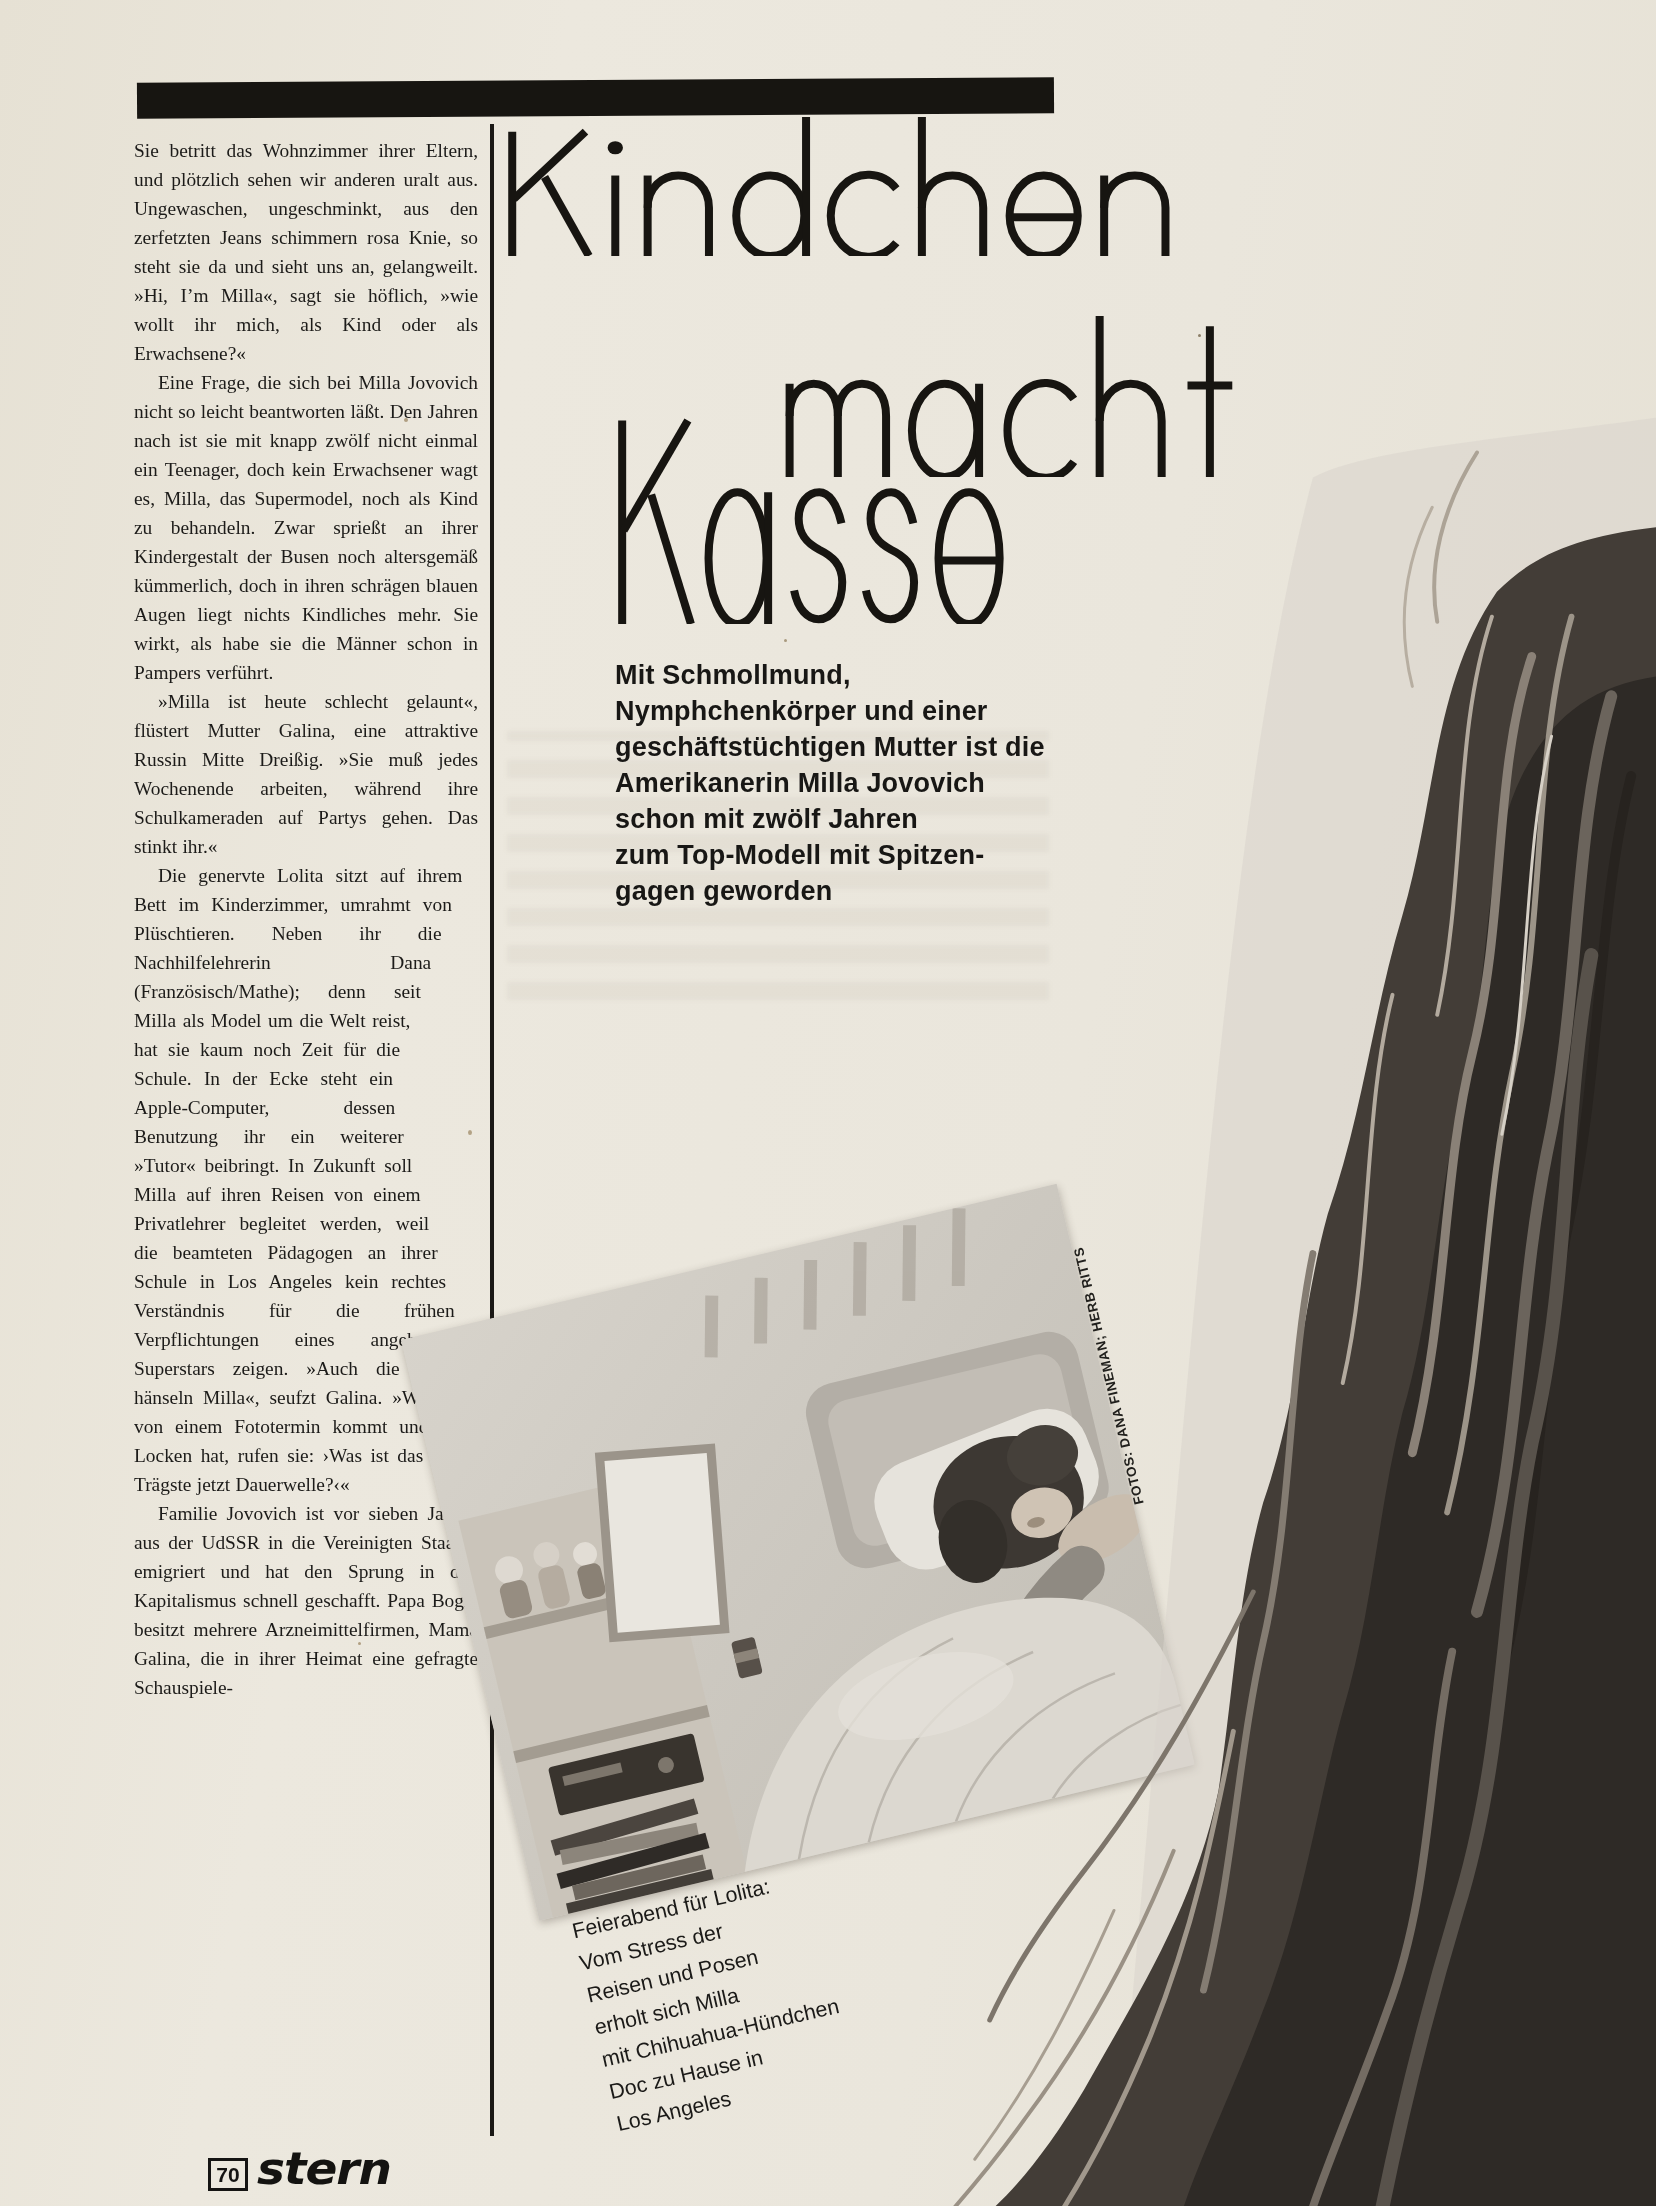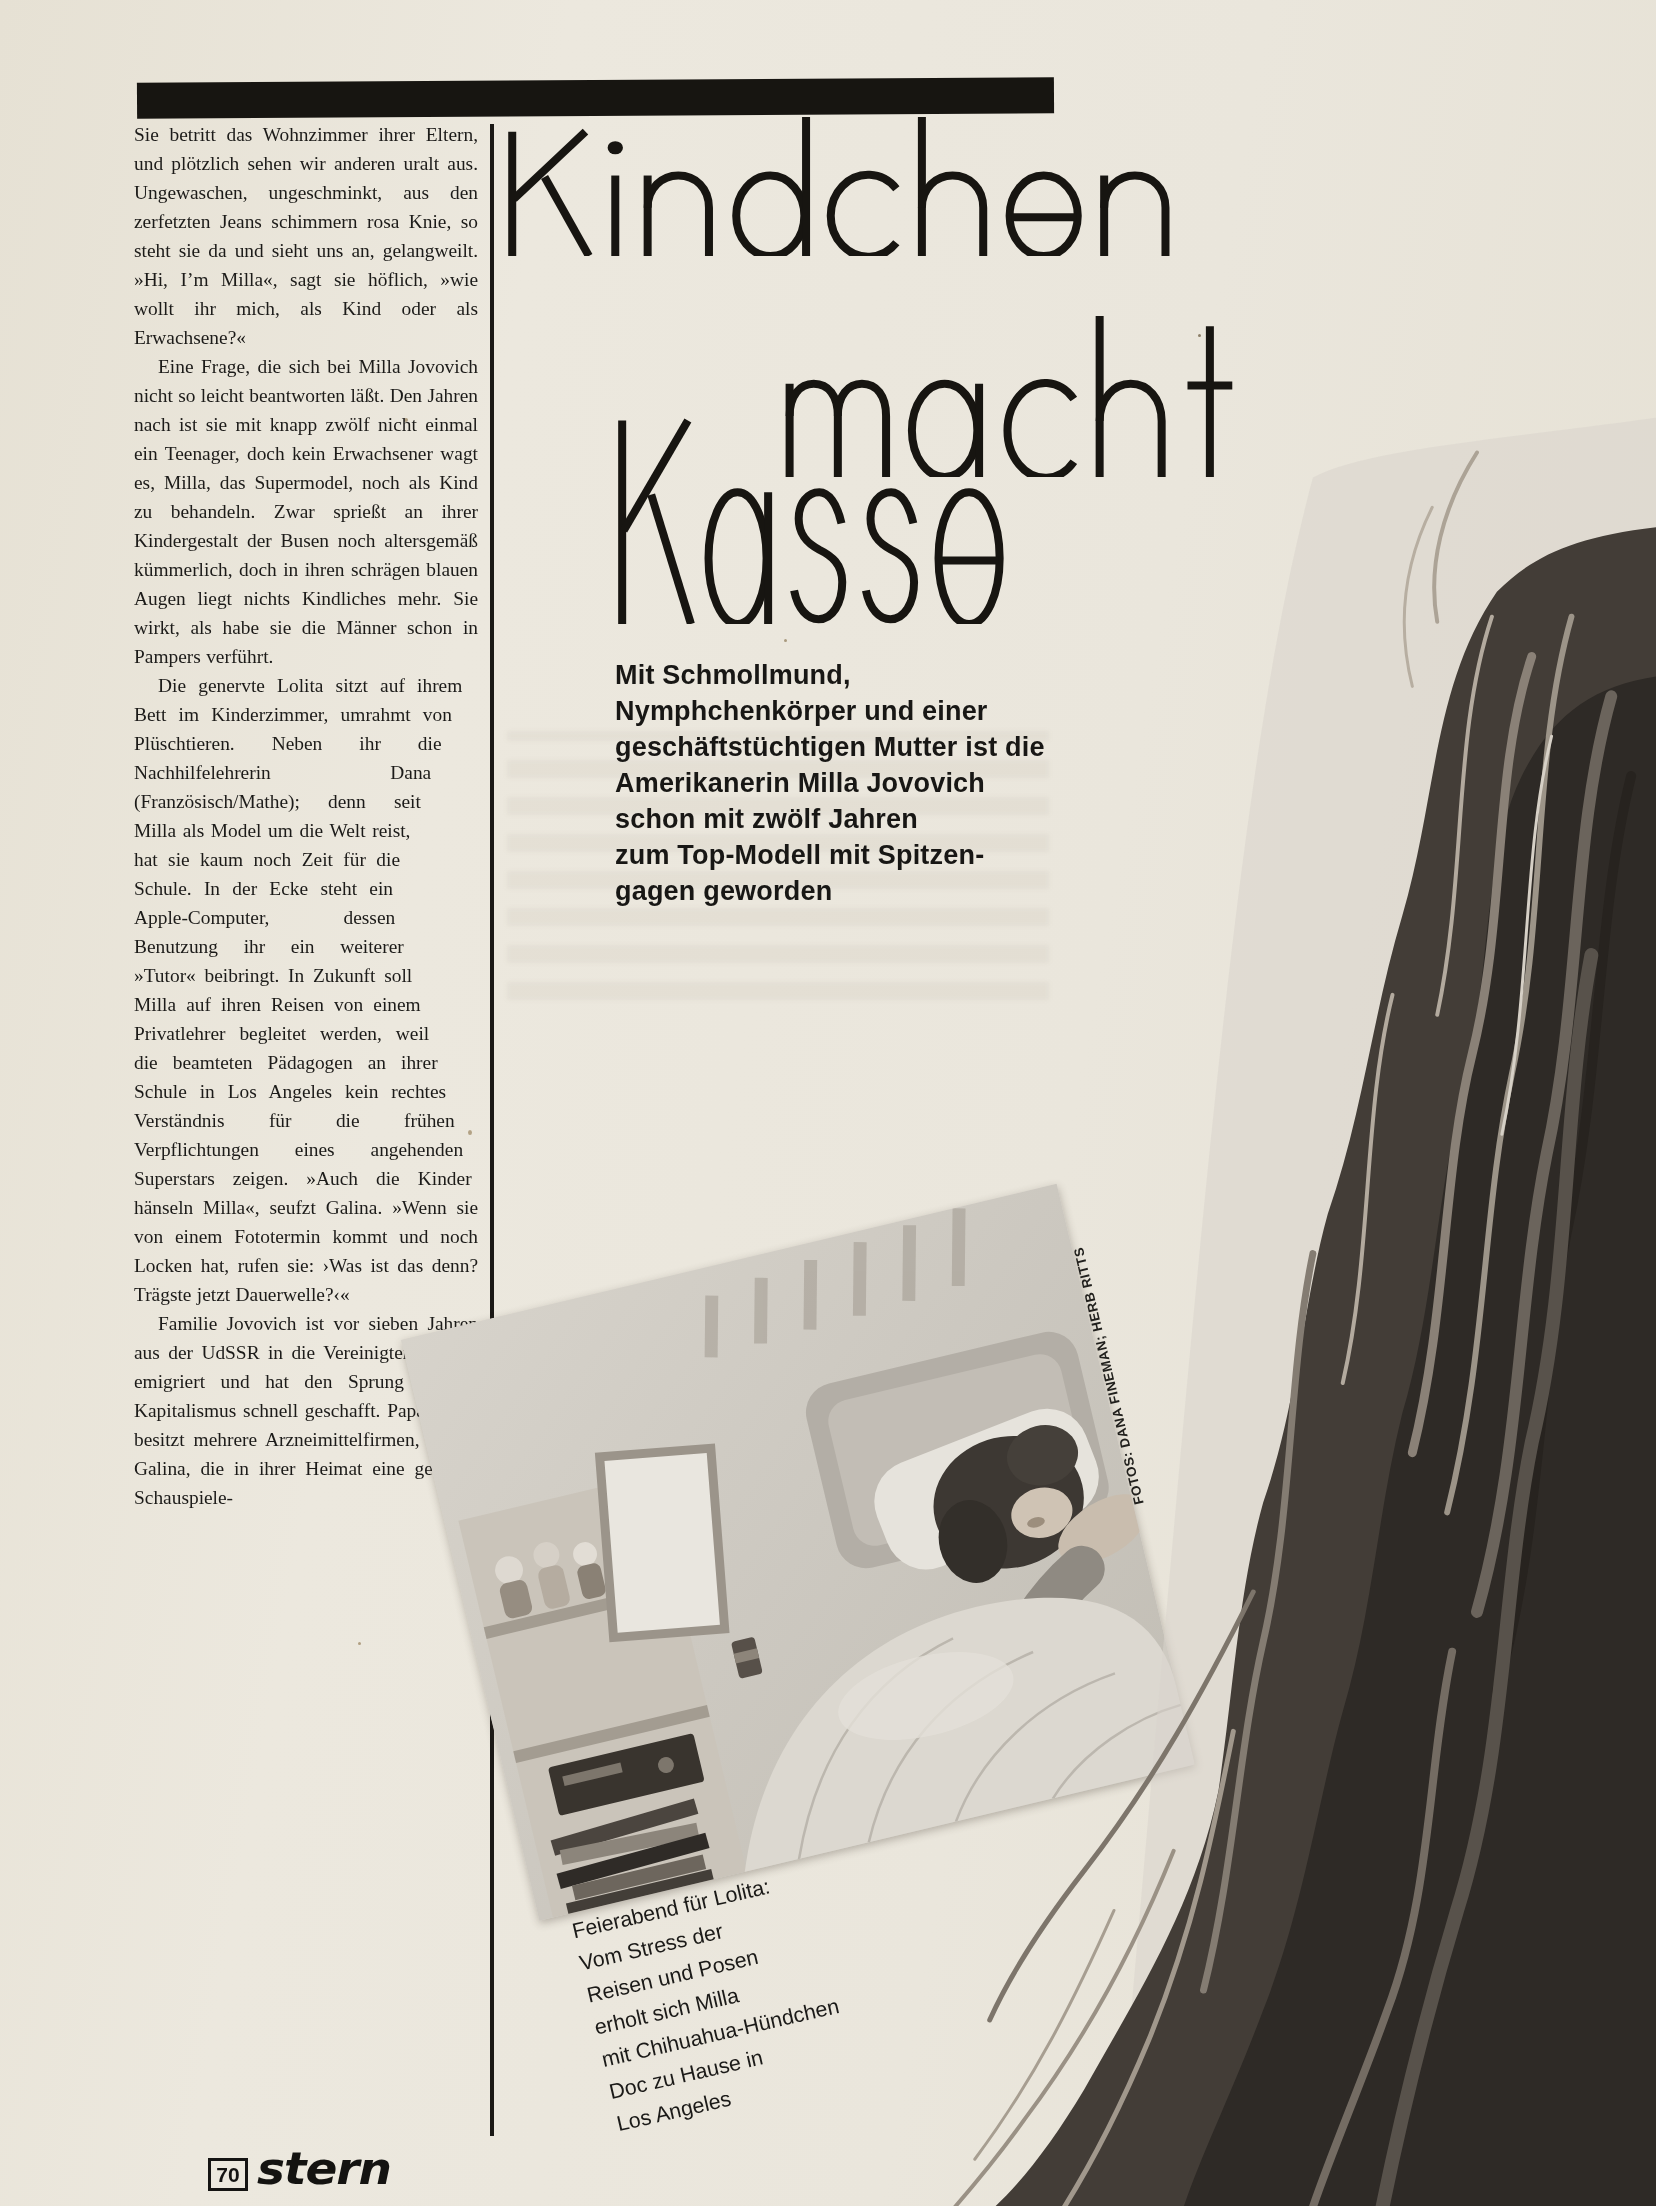--- a/index.html
+++ b/index.html
@@ -7,21 +7,21 @@
     width:1657px;height:2207px;position:relative;overflow:hidden;
     background:linear-gradient(100deg,#e6e1d4 0%,#ece8de 28%,#eae6dc 62%,#e5e0d3 100%);
     font-family:"Liberation Serif", serif;color:#1c1b19;
   }
   
   .topbar{position:absolute;left:137px;top:80px;width:917px;height:36px;background:#171511;transform:rotate(-0.35deg);z-index:2;}
   
   .vrule{position:absolute;left:490px;top:124px;width:4px;height:2012px;background:#1b1916;z-index:1;}
   
   .bodycol{
-    position:absolute;left:134px;top:120px;width:344px;height:2024px;overflow:hidden;
+    position:absolute;left:134px;top:136px;width:344px;height:2024px;overflow:hidden;
     font-size:19.4px;line-height:29px;text-align:justify;z-index:2;
     word-spacing:0.5px;
   }
   .bodycol p{margin:0;text-indent:24px;}
   .bodycol p:first-of-type{text-indent:0;}
   .photo-intrusion{
     float:right;width:119px;height:328px;margin-top:169px;margin-left:6px;
     shape-outside:polygon(100% 0%,36% 45%,100% 100%);
     shape-margin:5px;
   }
@@ -88,20 +88,21 @@
 <div class="speck" style="left:784px;top:639px;width:3px;height:3px;background:#a99a7f;"></div>
 <div class="speck" style="left:358px;top:1642px;width:3px;height:3px;background:#b09f82;"></div>
 
 <div class="topbar"></div>
 
 <div class="vrule"></div>
 
 <div class="bodycol" id="body-col">
     <p>Sie betritt das Wohnzimmer ihrer Eltern, und plötzlich sehen wir anderen uralt aus. Ungewaschen, ungeschminkt, aus den zerfetzten Jeans schimmern rosa Knie, so steht sie da und sieht uns an, gelangweilt. »Hi, I’m Milla«, sagt sie höflich, »wie wollt ihr mich, als Kind oder als Erwachsene?«</p>
     <p>Eine Frage, die sich bei Milla Jovovich nicht so leicht beantworten läßt. Den Jahren nach ist sie mit knapp zwölf nicht einmal ein Teenager, doch kein Erwachsener wagt es, Milla, das Supermodel, noch als Kind zu behandeln. Zwar sprießt an ihrer Kindergestalt der Busen noch altersgemäß kümmerlich, doch in ihren schrägen blauen Augen liegt nichts Kindliches mehr. Sie wirkt, als habe sie die Männer schon in Pampers verführt.</p>
+    <p>»Milla ist heute schlecht gelaunt«, flüstert Mutter Galina, eine attraktive Russin Mitte Dreißig. »Sie muß jedes Wochenende arbeiten, während ihre Schulkameraden auf Partys gehen. Das stinkt ihr.«</p>
     <p><span class="photo-intrusion"></span>Die genervte Lolita sitzt auf ihrem Bett im Kinderzimmer, umrahmt von Plüschtieren. Neben ihr die Nachhilfelehrerin Dana (Französisch/Mathe); denn seit Milla als Model um die Welt reist, hat sie kaum noch Zeit für die Schule. In der Ecke steht ein Apple-Computer, dessen Benutzung ihr ein weiterer »Tutor« beibringt. In Zukunft soll Milla auf ihren Reisen von einem Privatlehrer begleitet werden, weil die beamteten Pädagogen an ihrer Schule in Los Angeles kein rechtes Verständnis für die frühen Verpflichtungen eines angehenden Superstars zeigen. »Auch die Kinder hänseln Milla«, seufzt Galina. »Wenn sie von einem Fototermin kommt und noch Locken hat, rufen sie: ›Was ist das denn? Trägste jetzt Dauerwelle?‹«</p>
     <p>Familie Jovovich ist vor sieben Jahren aus der UdSSR in die Vereinigten Staaten emigriert und hat den Sprung in den Kapitalismus schnell geschafft. Papa Bogie besitzt mehrere Arzneimittelfirmen, Mama Galina, die in ihrer Heimat eine gefragte Schauspiele-</p>
   </div>
 
 <div class="headline-word" id="hw1" style="left:502px;top:117px;width:672px;height:139px;" aria-label="Kindchen">
     <svg viewBox="0 10 789 190" preserveAspectRatio="none">
       <g transform="translate(0,0)">
         <path d="M12,30 L12,200" fill="none" stroke="#171511" stroke-width="8" vector-effect="non-scaling-stroke"></path>
         <path d="M98,30 L14,122" fill="none" stroke="#171511" stroke-width="8" vector-effect="non-scaling-stroke"></path>
         <path d="M50,92 L102,200" fill="none" stroke="#171511" stroke-width="8" vector-effect="non-scaling-stroke"></path>

